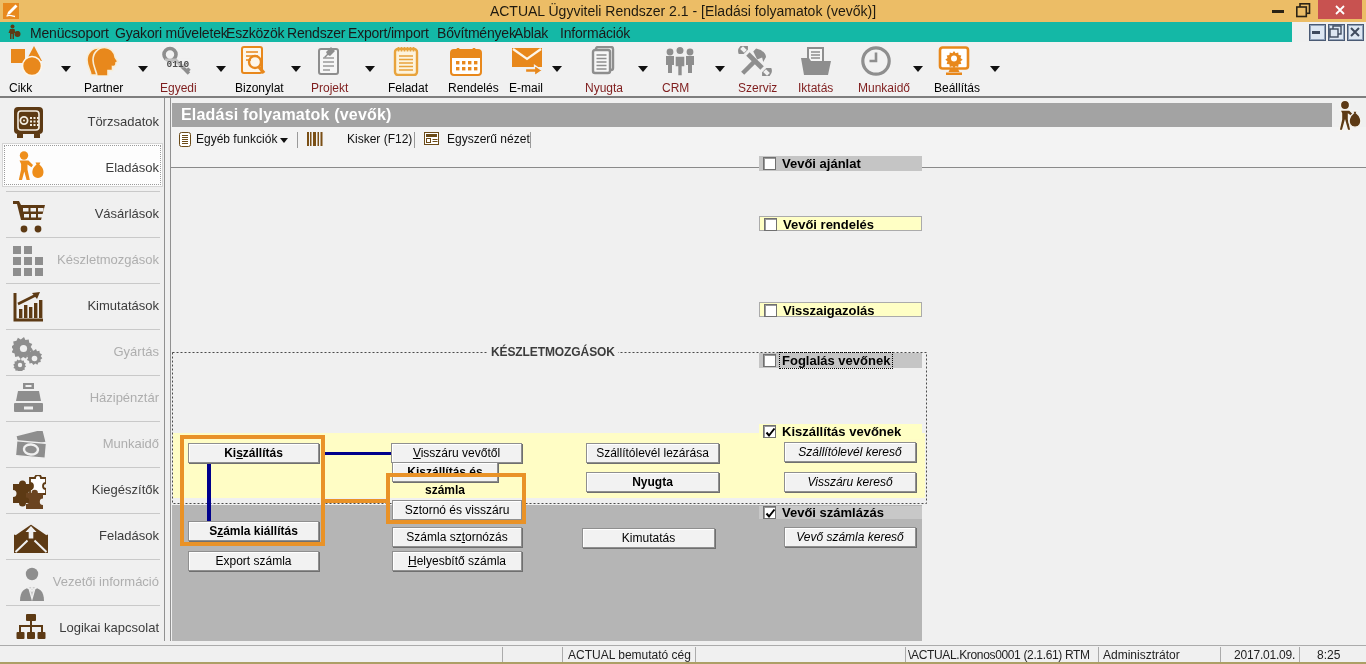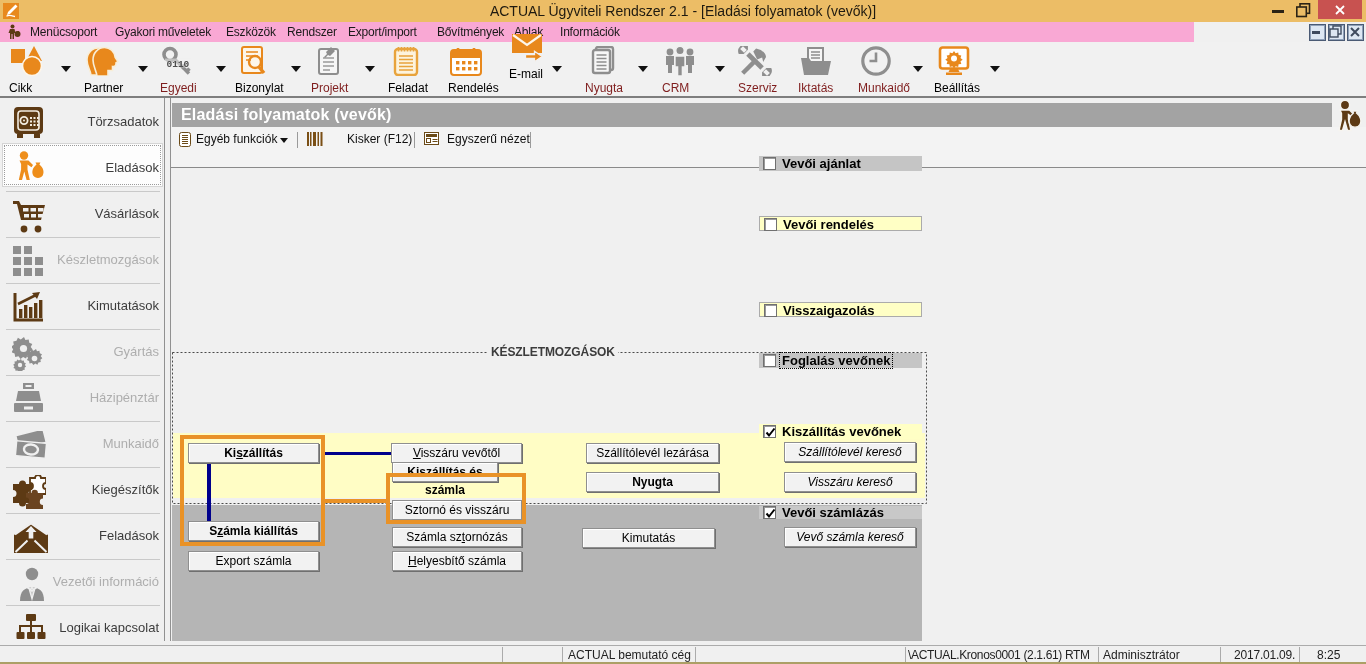--- a/index.html
+++ b/index.html
@@ -5,21 +5,21 @@
 * { margin:0; padding:0; box-sizing:border-box; }
 html,body { width:1366px; height:664px; overflow:hidden; }
 body { font-family:"Liberation Sans", sans-serif; position:relative; background:#f0f0f0; }
 .abs { position:absolute; }
 
 #titlebar { left:0; top:0; width:1366px; height:22px; background:#ecbd66; }
 #titletext { left:0; top:3px; width:1366px; text-align:center; font-size:14px; color:#1f1a10; }
 #closebtn { left:1318px; top:0; width:44px; height:19px; background:#c85250; }
 #closebtn svg { position:absolute; left:17px; top:5px; }
 
-#menubar { left:0; top:22px; width:1194px; height:20px; background:#f9a8d4; font-size:12px; color:#1a1a1a; letter-spacing:-0.2px; }
+#menubar { left:0; top:22px; width:1292px; height:20px; background:#14b8a6; font-size:14px; color:#1a1a1a; letter-spacing:-0.2px; }
 .menuitem { position:absolute; top:3px; }
 .mdibtn { position:absolute; top:2px; width:17px; height:17px; background:#dde7f3; border:1px solid #4a5a74; box-shadow:inset 0 0 0 1px #8fa0b8; }
 
 #toolbar { left:0; top:42px; width:1366px; height:56px; background:#f1f1f1; border-bottom:2px solid #7e7e7e; }
 .tbtn { position:absolute; top:4px; text-align:left; }
 .tbtn .lbl { font-size:12px; margin-top:1px; color:#000; }
 .tbtn.dis .lbl { color:#7f1d1d; }
 .tarrow { position:absolute; top:66px; width:0; height:0; border-left:5px solid transparent; border-right:5px solid transparent; border-top:6px solid #111; }
 
 #sidebar { left:0; top:98px; width:165px; height:543px; background:#f0f0f0; border-right:1px solid #919191; }
@@ -186,21 +186,21 @@
           <rect x="20" y="15" width="3.4" height="3.4"></rect>
           <rect x="26" y="15" width="3.4" height="3.4"></rect>
           <rect x="8" y="21" width="3.4" height="3.4"></rect>
           <rect x="14" y="21" width="3.4" height="3.4"></rect>
           <rect x="20" y="21" width="3.4" height="3.4"></rect>
           <rect x="26" y="21" width="3.4" height="3.4"></rect>
         </g>
       </svg>
 <div class="lbl">Rendelés</div></div>
 
-<div class="abs tbtn" style="left:509px;top:32px;width:44px">
+<div class="abs tbtn" style="left:509px;top:46px;width:44px">
 <svg width="36" height="30" viewBox="0 0 36 30">
         <rect x="3" y="2" width="30" height="19" fill="#e8881c"></rect>
         <path d="M4 3 L18 13 L32 3" fill="none" stroke="#fdf6ea" stroke-width="2.2"></path>
         <path d="M16.5 22.5 h9 v-3.2 l7.5 5.2 -7.5 5.2 v-3.2 h-9 z" fill="#e8881c" stroke="#f1f1f1" stroke-width="1.3"></path>
       </svg>
 <div class="lbl">E-mail</div></div>
 <div class="tarrow abs" style="left:552px"></div>
 
 <div class="abs tbtn dis" style="left:585px;top:46px;width:44px">
 <svg width="36" height="30" viewBox="0 0 36 30">

